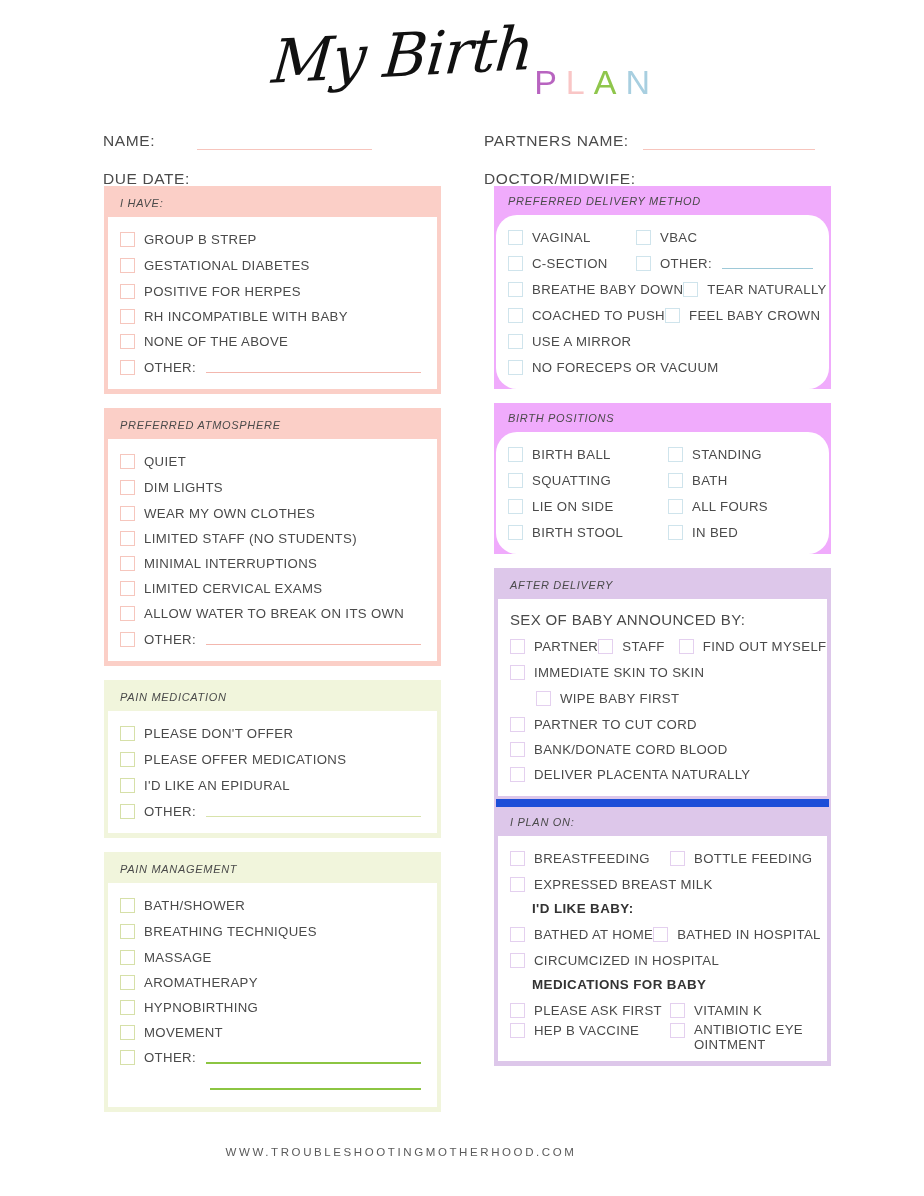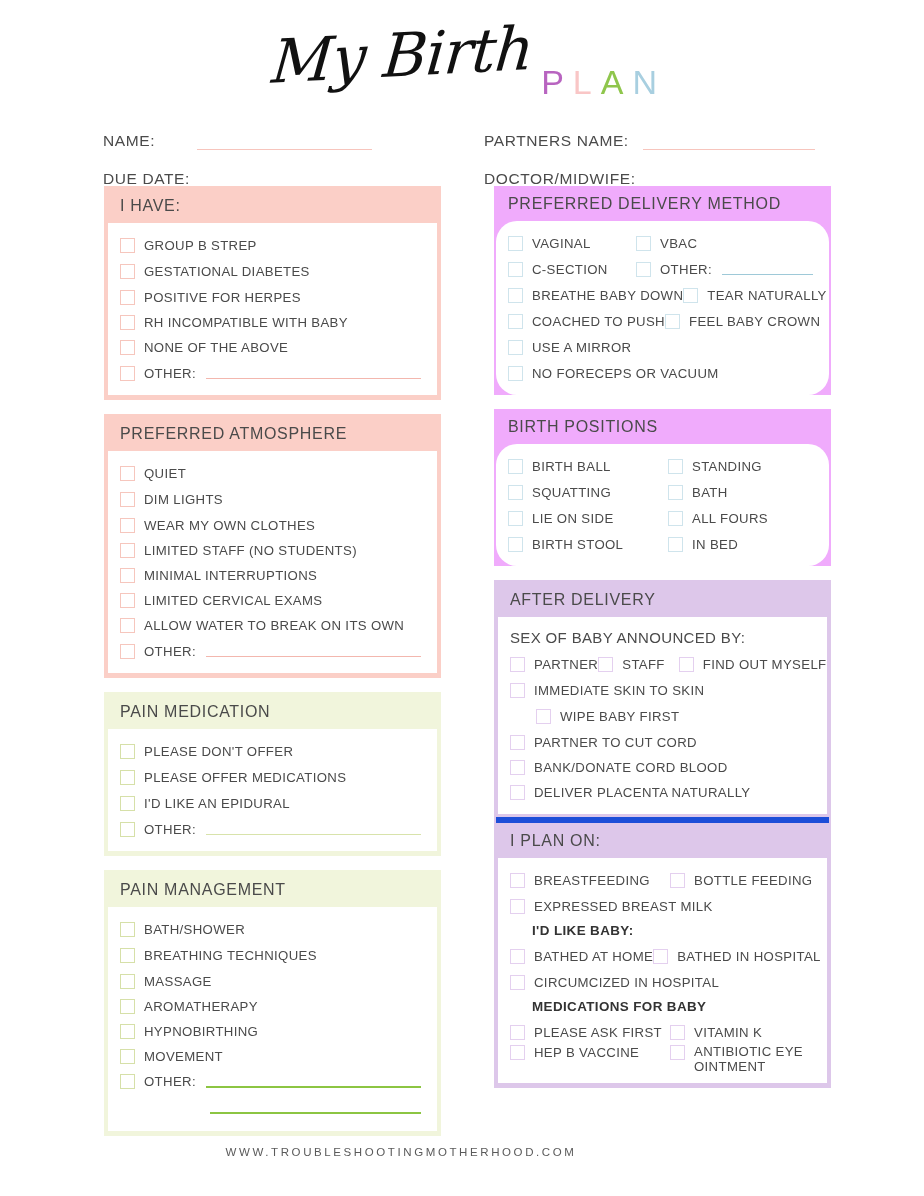--- a/index.html
+++ b/index.html
@@ -36,21 +36,21 @@
     position: relative;
     top: 8px;
   }
   .title-plan {
     display: inline-block;
     font-size: 34px;
     letter-spacing: 9px;
     font-weight: 300;
     position: relative;
     top: 26px;
-    left: 11px;
+    left: 4px;
   }
   .title-plan span { display: inline-block; }
   .pl-p { color: #b864c0; }
   .pl-l { color: #f9c6c6; }
   .pl-a { color: #8fc64c; }
   .pl-n { color: #a8cfe0; }
 
   
   .fields { position: absolute; top: 112px; left: 0; width: 924px; }
   .field-row { display: flex; height: 38px; align-items: flex-end; }
@@ -76,23 +76,24 @@
 
   
   .columns { position: absolute; top: 186px; left: 0; width: 924px; }
   .col-left  { position: absolute; left: 104px; width: 337px; }
   .col-right { position: absolute; left: 494px; width: 337px; }
 
   
   .card { margin-bottom: 14px; }
   .card-header {
     padding: 9px 0 8px 14px;
-    font-size: 16px;
+    font-size: 11px;
     letter-spacing: 0.7px;
     color: #4a4a4a;
+    font-style: italic;
   }
   .card-body {
     background: #ffffff;
     padding: 9px 10px 9px 10px;
   }
 
   
   .card.pink { background: #fbcfc7; padding: 2px; }
   .card.pink .card-body { margin: 0 2px 3px 2px; }
   .chk.pink { border: 1px solid #f6c6bd; }
@@ -107,21 +108,21 @@
 
   
   .card.blue { background: #f0abfc; padding: 0; }
   .card.blue .card-body { margin: 0 2px 3px 2px; border-radius: 21px; }
   .chk.blue { border: 1px solid #cfe4ec; }
   .line.blue { border-bottom: 1.4px solid #9ec9d8; }
 
   
   .card.purple { background: #ddc7ea; padding: 2px; }
   .card.purple .card-body { margin: 0 2px 3px 2px; }
-  .card.purple .card-header.sub { border-top: 6px solid #1d4ed8; }
+  .card.purple .card-header.sub { border-top: 8px solid #1d4ed8; }
   .chk.purple { border: 1px solid #e4d0ef; }
 
   
   .row {
     display: flex;
     align-items: center;
     min-height: 26px;
     padding-left: 2px;
   }
   .row.tight { min-height: 25px; }

